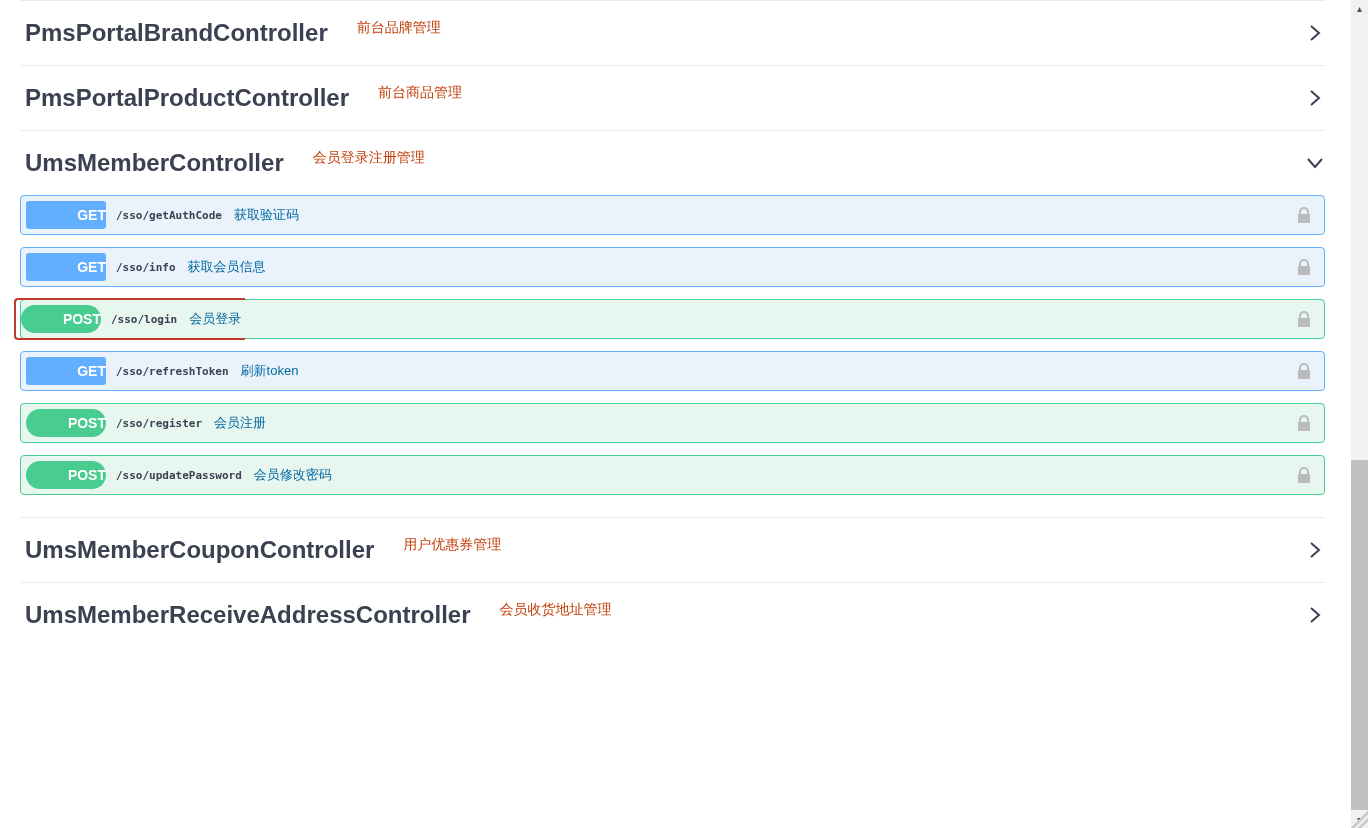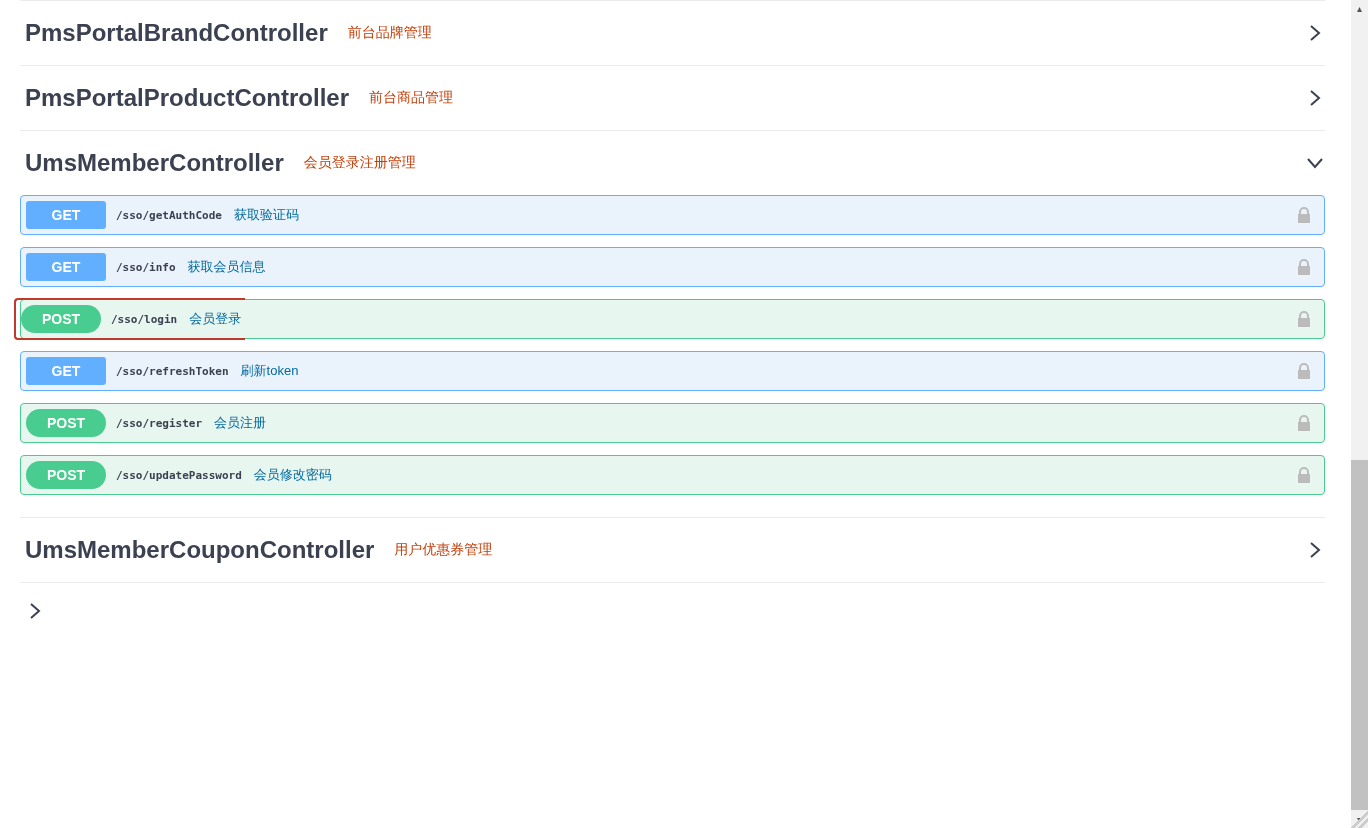--- a/index.html
+++ b/index.html
@@ -20,22 +20,22 @@
 }
 .tag-header {
   display: flex;
   align-items: center;
   justify-content: space-between;
   padding: 18px 0 18px 5px;
   cursor: pointer;
 }
 .tag-header-left {
   display: flex;
-  align-items: center;
-  gap: 20px;
+  align-items: flex-start;
+  gap: 29px;
 }
 .tag-name {
   font-size: 24px;
   font-weight: 700;
   color: #3b4151;
 }
 .tag-desc {
   font-size: 14px;
   color: #c2410c;
 }
@@ -71,21 +71,21 @@
   display: inline-flex;
   align-items: center;
   margin: -7px 4px -7px -7px;
   padding: 5px 4px 5px 5px;
   border-radius: 4px 0 0 4px;
 }
 .method-badge {
   display: inline-block;
   min-width: 80px;
   padding: 6px 0;
-  text-align: center;
+  text-align: right;
   font-size: 14px;
   font-weight: 700;
   color: #fff;
   border-radius: 3px;
   margin-right: 10px;
 }
 .method-badge.get { background: #61affe; }
 .method-badge.post { background: #49cc90; border-radius: 14px; }
 .op-path {
   font-family: "Consolas", "Monaco", monospace;
@@ -248,20 +248,24 @@
         <span class="tag-name">UmsMemberCouponController</span>
         <span class="tag-desc">用户优惠券管理</span>
       </div>
       <svg class="chevron" viewBox="0 0 20 20">
           <path d="M3 6l7 8 7-8" fill="none" stroke="#3b4151" stroke-width="2" transform="rotate(-90 10 10)"></path>
         </svg>
     </div>
     </div>
     <div class="tag-section">
     <div class="tag-header">
+      <div class="tag-header-left">
+        <span class="tag-name">UmsMemberReceiveAddressController</span>
+        <span class="tag-desc">会员收货地址管理</span>
+      </div>
       <svg class="chevron" viewBox="0 0 20 20">
           <path d="M3 6l7 8 7-8" fill="none" stroke="#3b4151" stroke-width="2" transform="rotate(-90 10 10)"></path>
         </svg>
     </div>
     </div>
   </div>
 
 <div class="scrollbar-track">
   <div class="scrollbar-arrow">▴</div>
   <div class="scrollbar-thumb"></div>

